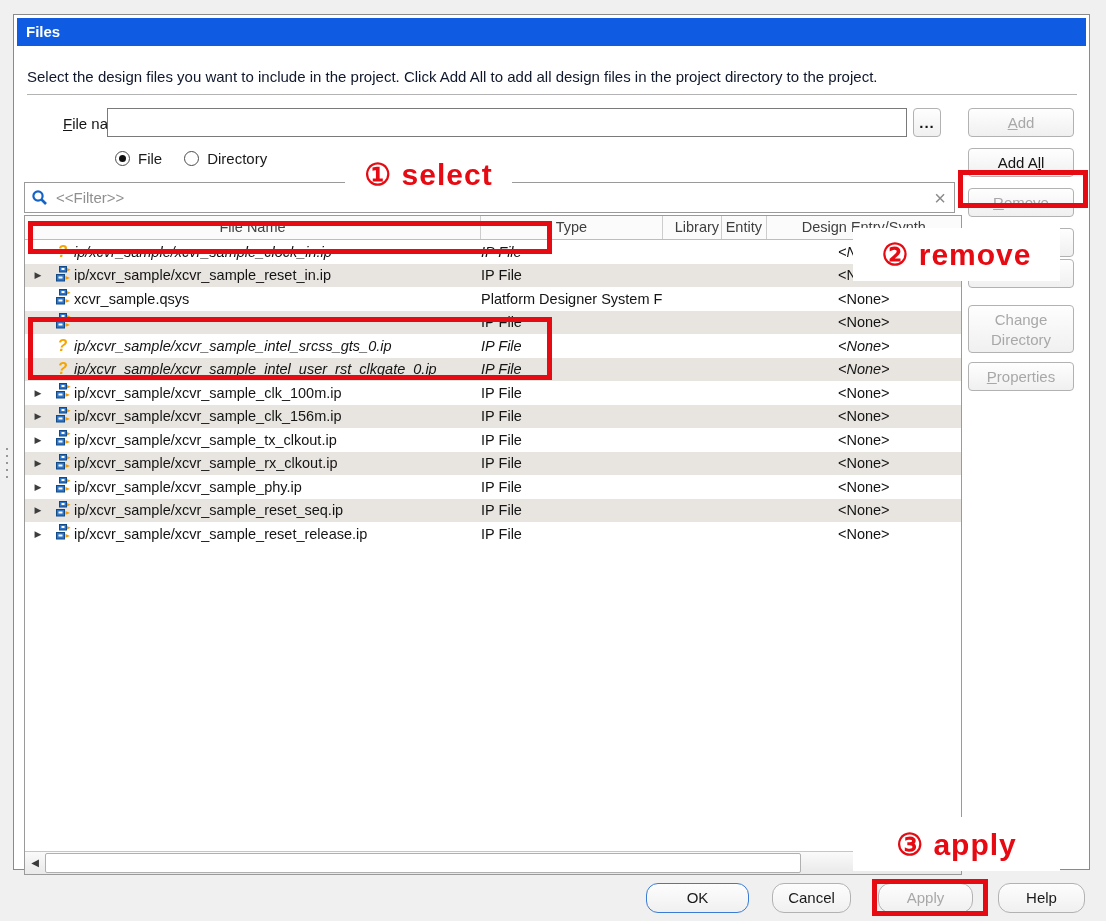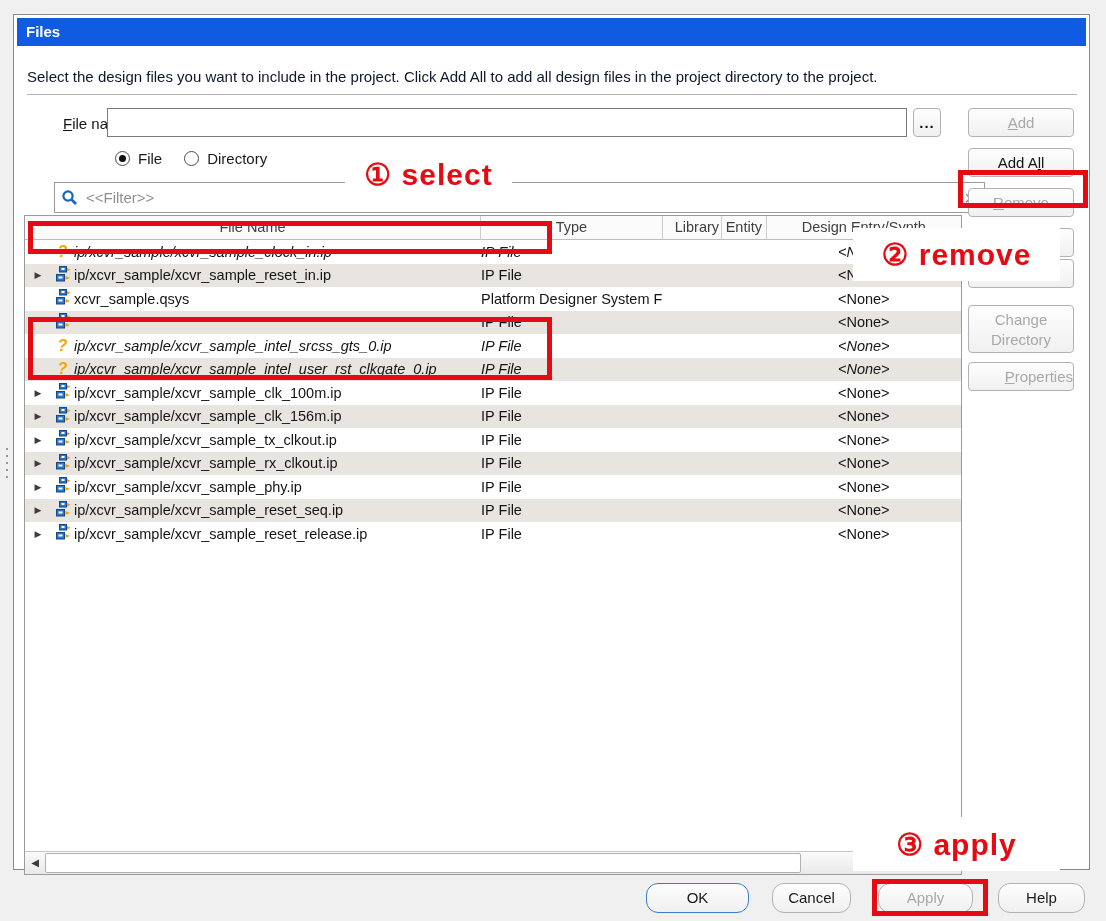--- a/index.html
+++ b/index.html
@@ -42,33 +42,33 @@
   }
   .btn.disabled { color:#a8a8a8; }
   .side-btn { left:950px; width:106px; }
   #browse-btn { left:895px; top:61px; width:28px; font-weight:bold; letter-spacing:1px; }
   #add-btn { top:61px; }
   #add-all-btn { top:101px; }
   #remove-btn { top:141px; }
   #up-btn { top:181px; }
   #down-btn { top:212px; }
   #change-dir-btn { top:258px; height:48px; line-height:20px; padding-top:4px; }
-  #properties-btn { top:315px;text-align:right; }
+  #properties-btn { top:315px; }
 
   .radio-row { position:absolute; left:97px; top:103px; display:flex; align-items:center; gap:22px; }
   .radio { display:flex; align-items:center; gap:8px; font-size:15px; }
   .radio .circle {
     width:15px; height:15px; border-radius:50%; border:1px solid #4c4c4c; background:#fff;
     display:flex; align-items:center; justify-content:center;
   }
   .radio .circle.checked::after { content:""; width:7px; height:7px; border-radius:50%; background:#111; }
 
   .filter-box {
     position:absolute; left:6px; top:135px; width:931px; height:31px;
-    border:1px solid #9a9a9a; background:#fff; display:flex; align-items:center; padding:0 6px;margin-left:30px;
+    border:1px solid #9a9a9a; background:#fff; display:flex; align-items:center; padding:0 6px;
   }
   .filter-box input {
     border:none; outline:none; flex:1; font-size:15px; font-style:normal;
     font-family:"Liberation Sans",sans-serif; margin-left:6px; color:#141414;
   }
   .filter-box input::placeholder { color:#8f8f8f; }
   .clear-x { color:#8a8a8a; font-size:20px; line-height:20px; padding-right:2px; }
 
   
   .table {

